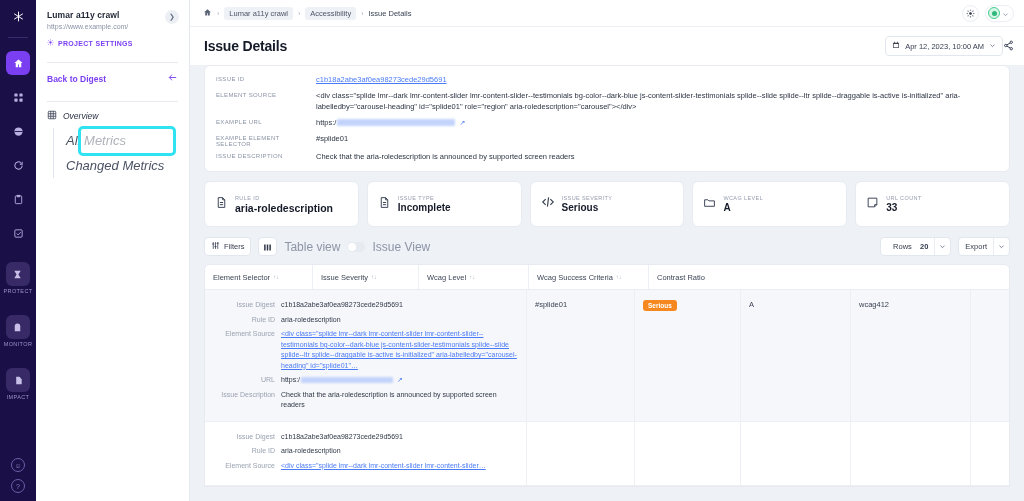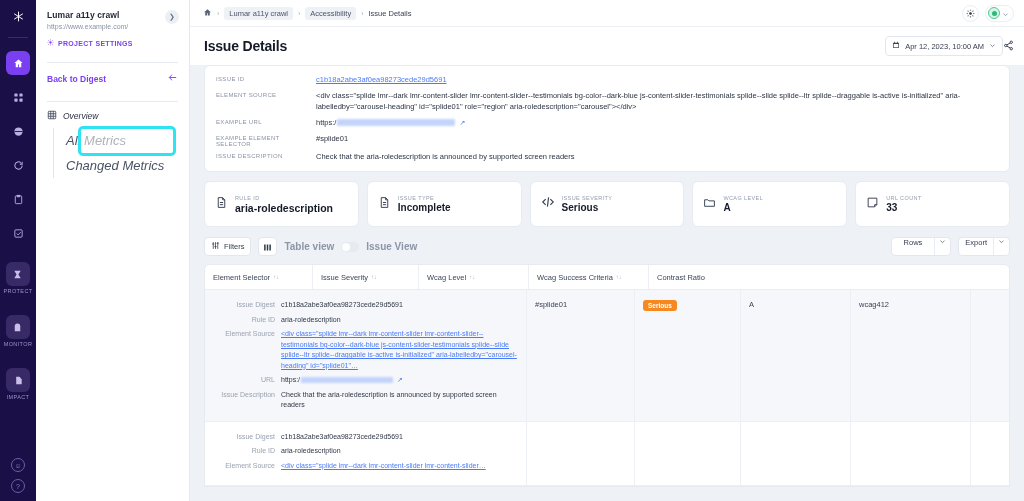--- a/index.html
+++ b/index.html
@@ -123,28 +123,28 @@
   .stat-v { font-size: 10px; font-weight: bold; color: #141a28; line-height: 1.15; margin-top: 1px; }
   .stat-v.sm { font-size: 10.5px; }
 
   
   .tbar { display: flex; align-items: center; margin-top: 10px; gap: 7px; }
   .btn-out { display: flex; align-items: center; gap: 4px; height: 19px; padding: 0 6px;
              border: 1px solid #e2e6ee; border-radius: 4px; background: #fff;
              font-size: 7.5px; color: #343c4e; }
   .btn-ico { width: 19px; height: 19px; border: 1px solid #e2e6ee; border-radius: 4px;
              background: #fff; display: flex; align-items: center; justify-content: center; color: #2f3748; }
-  .viewlbl { font-size: 10px; color: #8d95a6; font-weight: bold; }
+  .viewlbl { font-size: 12px; color: #8d95a6; }
   .toggle { width: 18px; height: 10px; border-radius: 6px; background: #e6eaf1; position: relative; }
   .toggle i { position: absolute; left: 1px; top: 1px; width: 8px; height: 8px;
               border-radius: 50%; background: #fff; display: block; }
   .tbar-right { margin-left: auto; display: flex; gap: 7px; }
   .split { display: flex; align-items: stretch; border: 1px solid #e2e6ee; border-radius: 4px;
            background: #fff; height: 19px; overflow: hidden; }
-  .split span { display: flex; align-items: center; padding: 0 6px; font-size: 7.5px; color: #343c4e; flex-direction: column; }
+  .split span { display: flex; align-items: center; padding: 0 6px; font-size: 7.5px; color: #343c4e; }
   .split .cv { border-left: 1px solid #e9ecf3; padding: 0 4px; color: #6a7governing; }
 
   
   .table { margin-top: 8px; background: #fff; border: 1px solid #e7eaf1;
            border-radius: 6px 6px 0 0; overflow: hidden; }
   .thead { display: flex; height: 25px; border-bottom: 1px solid #e9ecf3; background: #fff; }
   .th { font-size: 7.5px; color: #3d4557; display: flex; align-items: center;
         padding: 0 8px; border-right: 1px solid #eceff4; white-space: nowrap; }
   .th .sort { color: #aeb6c5; font-size: 6px; margin-left: 3px; }
   .c1 { flex: 0 0 322px; }

